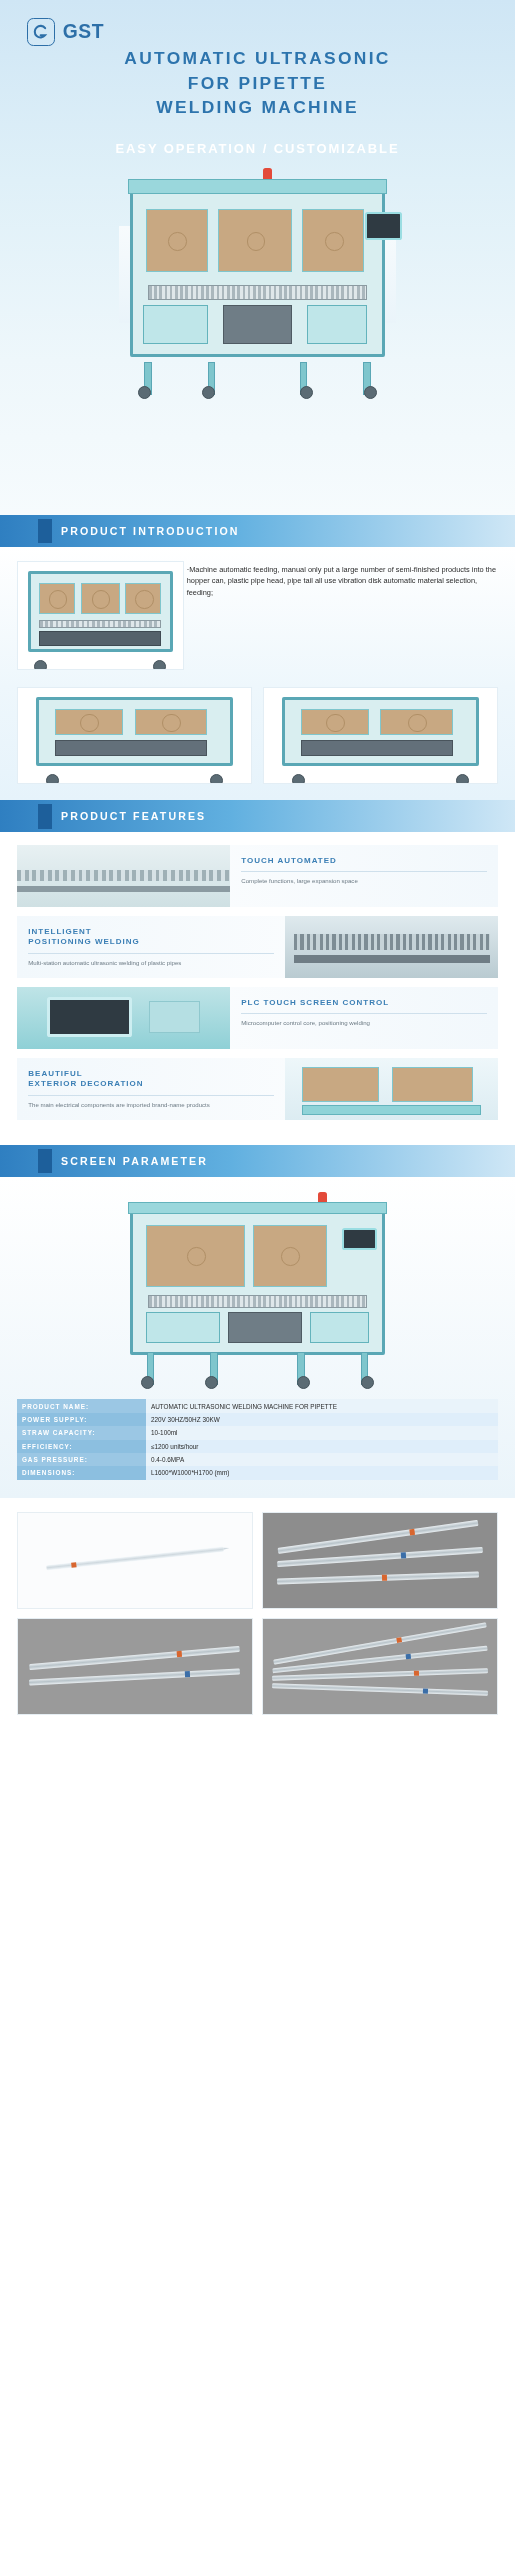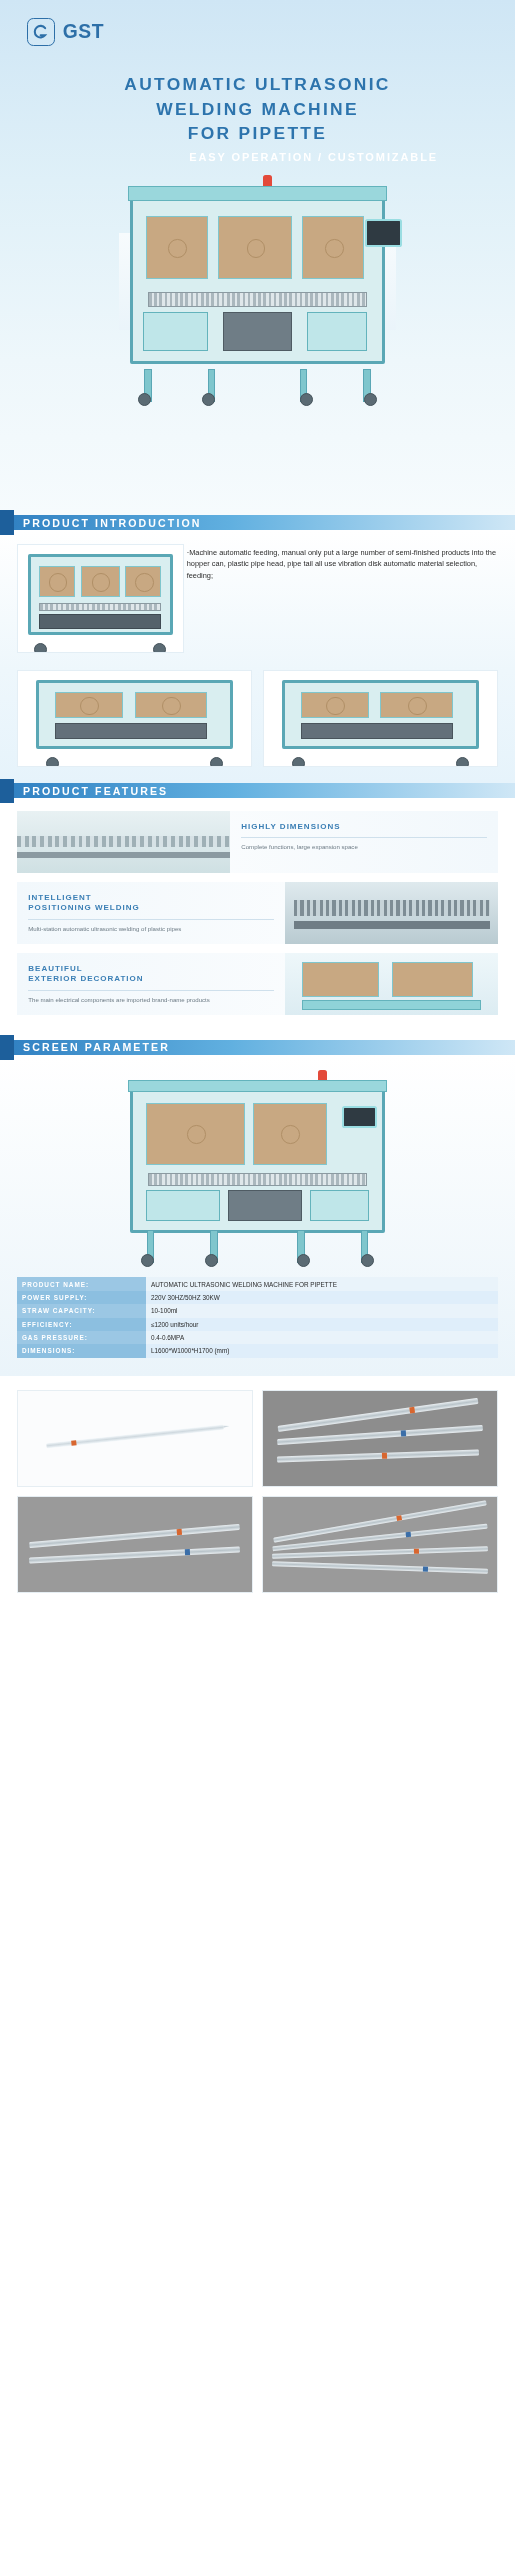--- a/index.html
+++ b/index.html
@@ -21,34 +21,33 @@
   .logo-row { display: flex; align-items: center; gap: 7.7px; padding-left: 27px; }
   .logo-mark {
     width: 28px; height: 28px; border: 1.9px solid #2d6fa8; border-radius: 6.4px;
     display: flex; align-items: center; justify-content: center;
   }
   .logo-mark svg { display: block; }
   .logo-text {
     font-size: 19.3px; font-weight: bold; color: #2d6fa8; letter-spacing: 0.6px;
   }
   .hero-title {
-    margin-top: 26px;
     text-align: center;
     color: #2d74ad;
     font-size: 17.4px;
     font-weight: bold;
     letter-spacing: 2.3px;
     line-height: 1.42;
   }
   .hero-sub-band {
-    margin: 5px auto 0;
+    margin: 21px auto 0;
     width: 361px;
-    text-align: right;
+    text-align: center;
     color: #ffffff;
-    font-size: 11px;
+    font-size: 13px;
     letter-spacing: 1.9px;
     font-weight: bold;
   }
   .hero-machine {
     margin: 16.7px auto 0;
     width: 277px; height: 222px;
     position: relative;
   }
   .hero-floor {
     position: absolute;
@@ -89,25 +88,26 @@
   }
   .m-light { position: absolute; width: 9px; border-radius: 2.6px; }
   .m-belt {
     position: absolute; background: repeating-linear-gradient(90deg,#aab7bd 0 2.6px,#dfe7ea 2.6px 5.2px);
     border: 1.3px solid #8b9aa1;
   }
 
   
   .section-bar {
     position: relative;
-    height: 15px;
+    height: 32px;
     margin: 0 0 0 0;
     background: linear-gradient(90deg,#2f7fc1 0%, #61b0e0 45%, #cfe7f6 100%);
     display: flex;
     align-items: center;
+    padding-left: 38px;
   }
   .section-bar .tick {
     width: 14px; height: 24.5px; background: #1d5f9b;
   }
   .section-bar h2 {
     font-size: 10.6px; color: #ffffff; letter-spacing: 2.1px; font-weight: bold;
     padding-left: 9px;
   }
 
   
@@ -206,22 +206,22 @@
       <span class="logo-mark">
         <svg width="19.3" height="19.3" viewBox="0 0 30 30">
           <path d="M22 9.5a9 9 0 1 0 0 11h-7" fill="none" stroke="#2d6fa8" stroke-width="3.2" stroke-linecap="round"></path>
         </svg>
       </span>
       <span class="logo-text">GST</span>
     </div>
 
     <div class="hero-title">
       <div>AUTOMATIC ULTRASONIC</div>
+      <div>FOR PIPETTE</div>
       <div>WELDING MACHINE</div>
-      <div>FOR PIPETTE</div>
     </div>
 
     <div class="hero-sub-band">EASY OPERATION / CUSTOMIZABLE</div>
 
     <div class="hero-machine">
       <div class="hero-floor"></div>
       <div class="machine">
 
         <div class="m-light" style="left:52%; top:-2%; height:16.7px; background:#e34a3a;"></div>
         <div class="m-light" style="left:52%; top:6%; height:11.6px; background:#e8c93d;"></div>
@@ -312,21 +312,21 @@
 
   <section class="features">
 
     <div class="feature-row">
       <div class="feature-img">
         <div style="position:absolute;inset:0;background:linear-gradient(180deg,#e8f1f3 0%,#cfe0e3 100%);"></div>
         <div style="position:absolute;left:0;right:0;top:40%;height:18%;background:repeating-linear-gradient(90deg,#9fb0b6 0 3.9px,#d7e2e6 3.9px 7.7px);"></div>
         <div style="position:absolute;left:0;right:0;top:66%;height:10%;background:#8b9aa1;"></div>
       </div>
       <div class="feature-txt">
-        <h3>HIGHLY DIMENSIONS</h3>
+        <h3>TOUCH AUTOMATED</h3>
         <div class="rule"></div>
         <p>Complete functions, large expansion space</p>
       </div>
     </div>
 
     <div class="feature-row reverse">
       <div class="feature-img">
         <div style="position:absolute;inset:0;background:linear-gradient(180deg,#dfeaee 0%,#b9cbd1 100%);"></div>
         <div style="position:absolute;left:4%;right:4%;top:28%;height:26%;background:repeating-linear-gradient(90deg,#7e8d95 0 3.2px,#c6d3d8 3.2px 6.4px);"></div>
         <div style="position:absolute;left:4%;right:4%;top:62%;height:14%;background:#6f7d85;"></div>
@@ -334,20 +334,32 @@
       <div class="feature-txt">
         <h3>
           <span>INTELLIGENT</span><br>
           <span>POSITIONING WELDING</span>
         </h3>
         <div class="rule"></div>
         <p>Multi-station automatic ultrasonic welding of plastic pipes</p>
       </div>
     </div>
 
+    <div class="feature-row">
+      <div class="feature-img">
+        <div style="position:absolute;inset:0;background:linear-gradient(180deg,#bfe4e7 0%,#8fd0d6 100%);"></div>
+        <div style="position:absolute;left:14%;top:16%;width:40%;height:64%;background:#2f3a42;border:3.2px solid #cdeef1;border-radius:2.6px;"></div>
+        <div style="position:absolute;left:62%;top:22%;width:24%;height:52%;background:#b5dfe3;border:1.9px solid #8fc8ce;"></div>
+      </div>
+      <div class="feature-txt">
+        <h3>PLC TOUCH SCREEN CONTROL</h3>
+        <div class="rule"></div>
+        <p>Microcomputer control core, positioning welding</p>
+      </div>
+    </div>
 
     <div class="feature-row reverse">
       <div class="feature-img">
         <div style="position:absolute;inset:0;background:linear-gradient(180deg,#eef7fa 0%,#dcecf2 100%);"></div>
         <div style="position:absolute;left:8%;top:14%;width:36%;height:56%;background:#c8a882;border:1.9px solid #7fc6cd;"></div>
         <div style="position:absolute;left:50%;top:14%;width:38%;height:56%;background:#c8a882;border:1.9px solid #7fc6cd;"></div>
         <div style="position:absolute;left:8%;right:8%;top:76%;height:16%;background:#8fd3d8;border:1.3px solid #63b3bc;"></div>
       </div>
       <div class="feature-txt">
         <h3>

